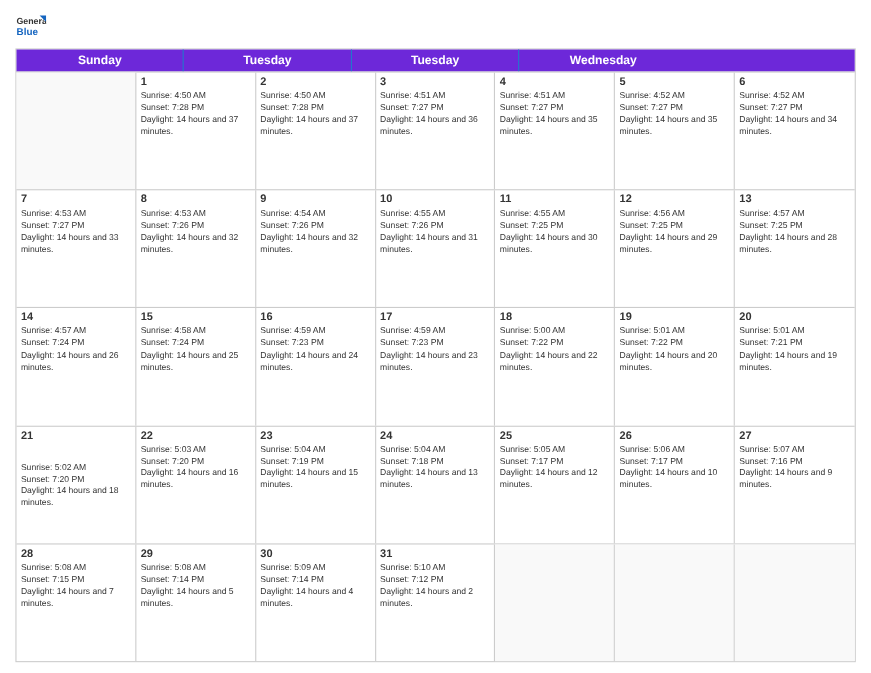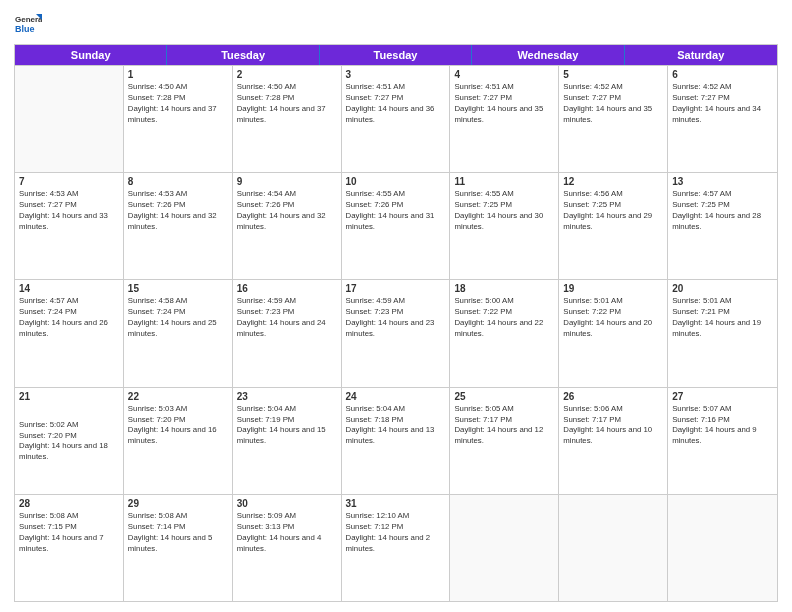--- a/index.html
+++ b/index.html
@@ -116,21 +116,20 @@
       <div class="location"></div>
     </div>
   </div>
 
   <div class="calendar">
     <div class="cal-header">
     <div class="cal-header-cell">Sunday</div>
         <div class="cal-header-cell">Tuesday</div>
         <div class="cal-header-cell">Tuesday</div>
         <div class="cal-header-cell">Wednesday</div>
-        <div class="cal-header-cell">Saturday</div>
       </div>
     <div class="cal-body">
     <div class="cal-row">
           <div class="cal-cell empty"></div>
           <div class="cal-cell">
             <div class="cell-day">1</div>
             <div class="cell-info" style="white-space: pre-line;">Sunrise: 4:50 AM
 Sunset: 7:28 PM
 Daylight: 14 hours and 37 minutes.</div>
           </div>
@@ -306,26 +305,26 @@
           </div>
           <div class="cal-cell">
             <div class="cell-day">29</div>
             <div class="cell-info" style="white-space: pre-line;">Sunrise: 5:08 AM
 Sunset: 7:14 PM
 Daylight: 14 hours and 5 minutes.</div>
           </div>
           <div class="cal-cell">
             <div class="cell-day">30</div>
             <div class="cell-info" style="white-space: pre-line;">Sunrise: 5:09 AM
-Sunset: 3:13 PM
+Sunset: 7:14 PM
 Daylight: 14 hours and 4 minutes.</div>
           </div>
           <div class="cal-cell">
             <div class="cell-day">31</div>
-            <div class="cell-info" style="white-space: pre-line;">Sunrise: 12:10 AM
+            <div class="cell-info" style="white-space: pre-line;">Sunrise: 5:10 AM
 Sunset: 7:12 PM
 Daylight: 14 hours and 2 minutes.</div>
           </div>
           <div class="cal-cell empty"></div>
           <div class="cal-cell empty"></div>
           <div class="cal-cell empty"></div>
         </div>
       </div>
   </div>
 </div>

